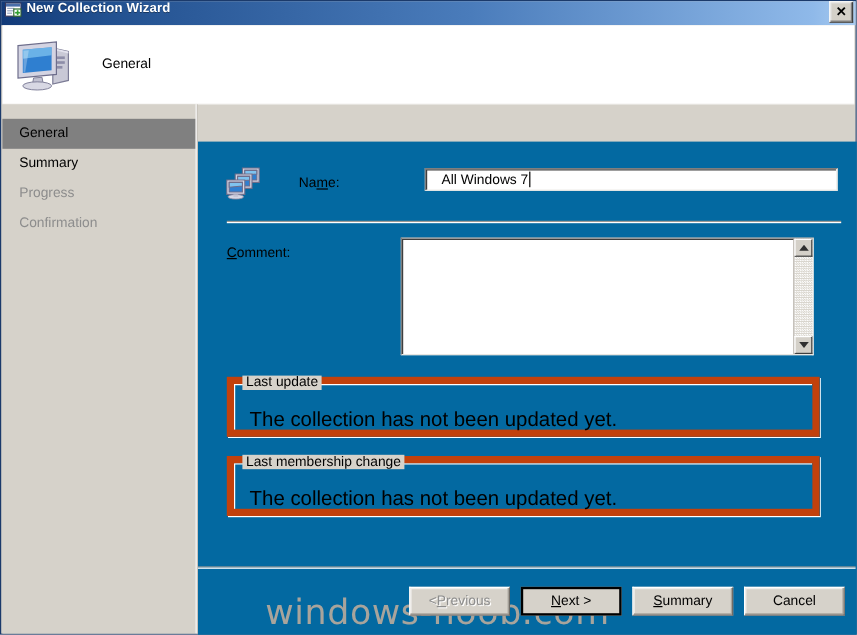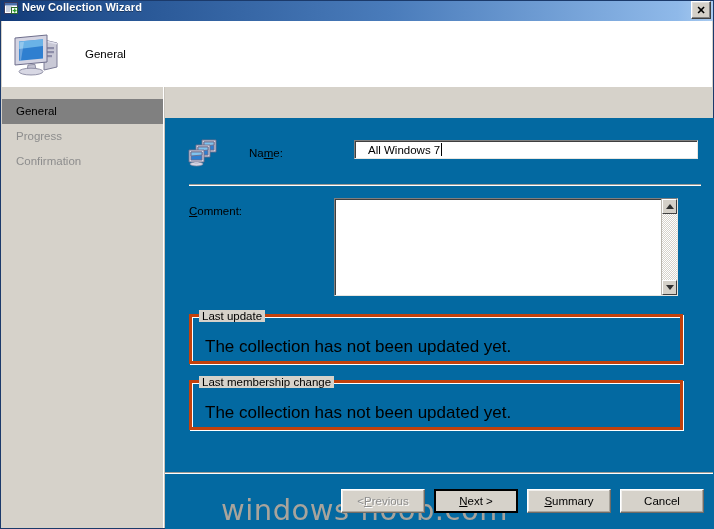--- a/index.html
+++ b/index.html
@@ -248,21 +248,21 @@
     border-left: 4px solid transparent;
     border-right: 4px solid transparent;
   }
   .arrow-up { border-bottom: 5px solid #303030; }
   .arrow-down { border-top: 5px solid #303030; }
 
   
   .groupbox {
     position: absolute;
     box-sizing: border-box;
-    border: 3px solid #c2410c;
+    border: 6px solid #c2410c;
     box-shadow: 1px 1px 0 #ffffff, inset 1px 1px 0 #ffffff;
   }
   .groupbox .legend {
     position: absolute;
     left: 7px; top: -7px;
     background: #d6d2ca;
     padding: 0 3px;
     font-size: 11.5px;
     white-space: nowrap;
   }
@@ -370,20 +370,21 @@
         <ellipse cx="20" cy="41.6" rx="12" ry="3.4" fill="#d8d8e4" stroke="#7c7c96" stroke-width="0.8"></ellipse>
       </svg>
     </div>
     <div id="header-title">General</div>
   </div>
   <div id="header-rule"></div>
 
   <div id="sidebar">
     <div style="height:12px"></div>
     <div class="side-item current">General</div>
+    <div class="side-item">Summary</div>
     <div class="side-item disabled">Progress</div>
     <div class="side-item disabled">Confirmation</div>
   </div>
   <div id="sidebar-divider"></div>
   <div id="sidebar-divider2"></div>
 
   <div id="content">
 
     <div id="name-row">
       <div id="collection-icon">

